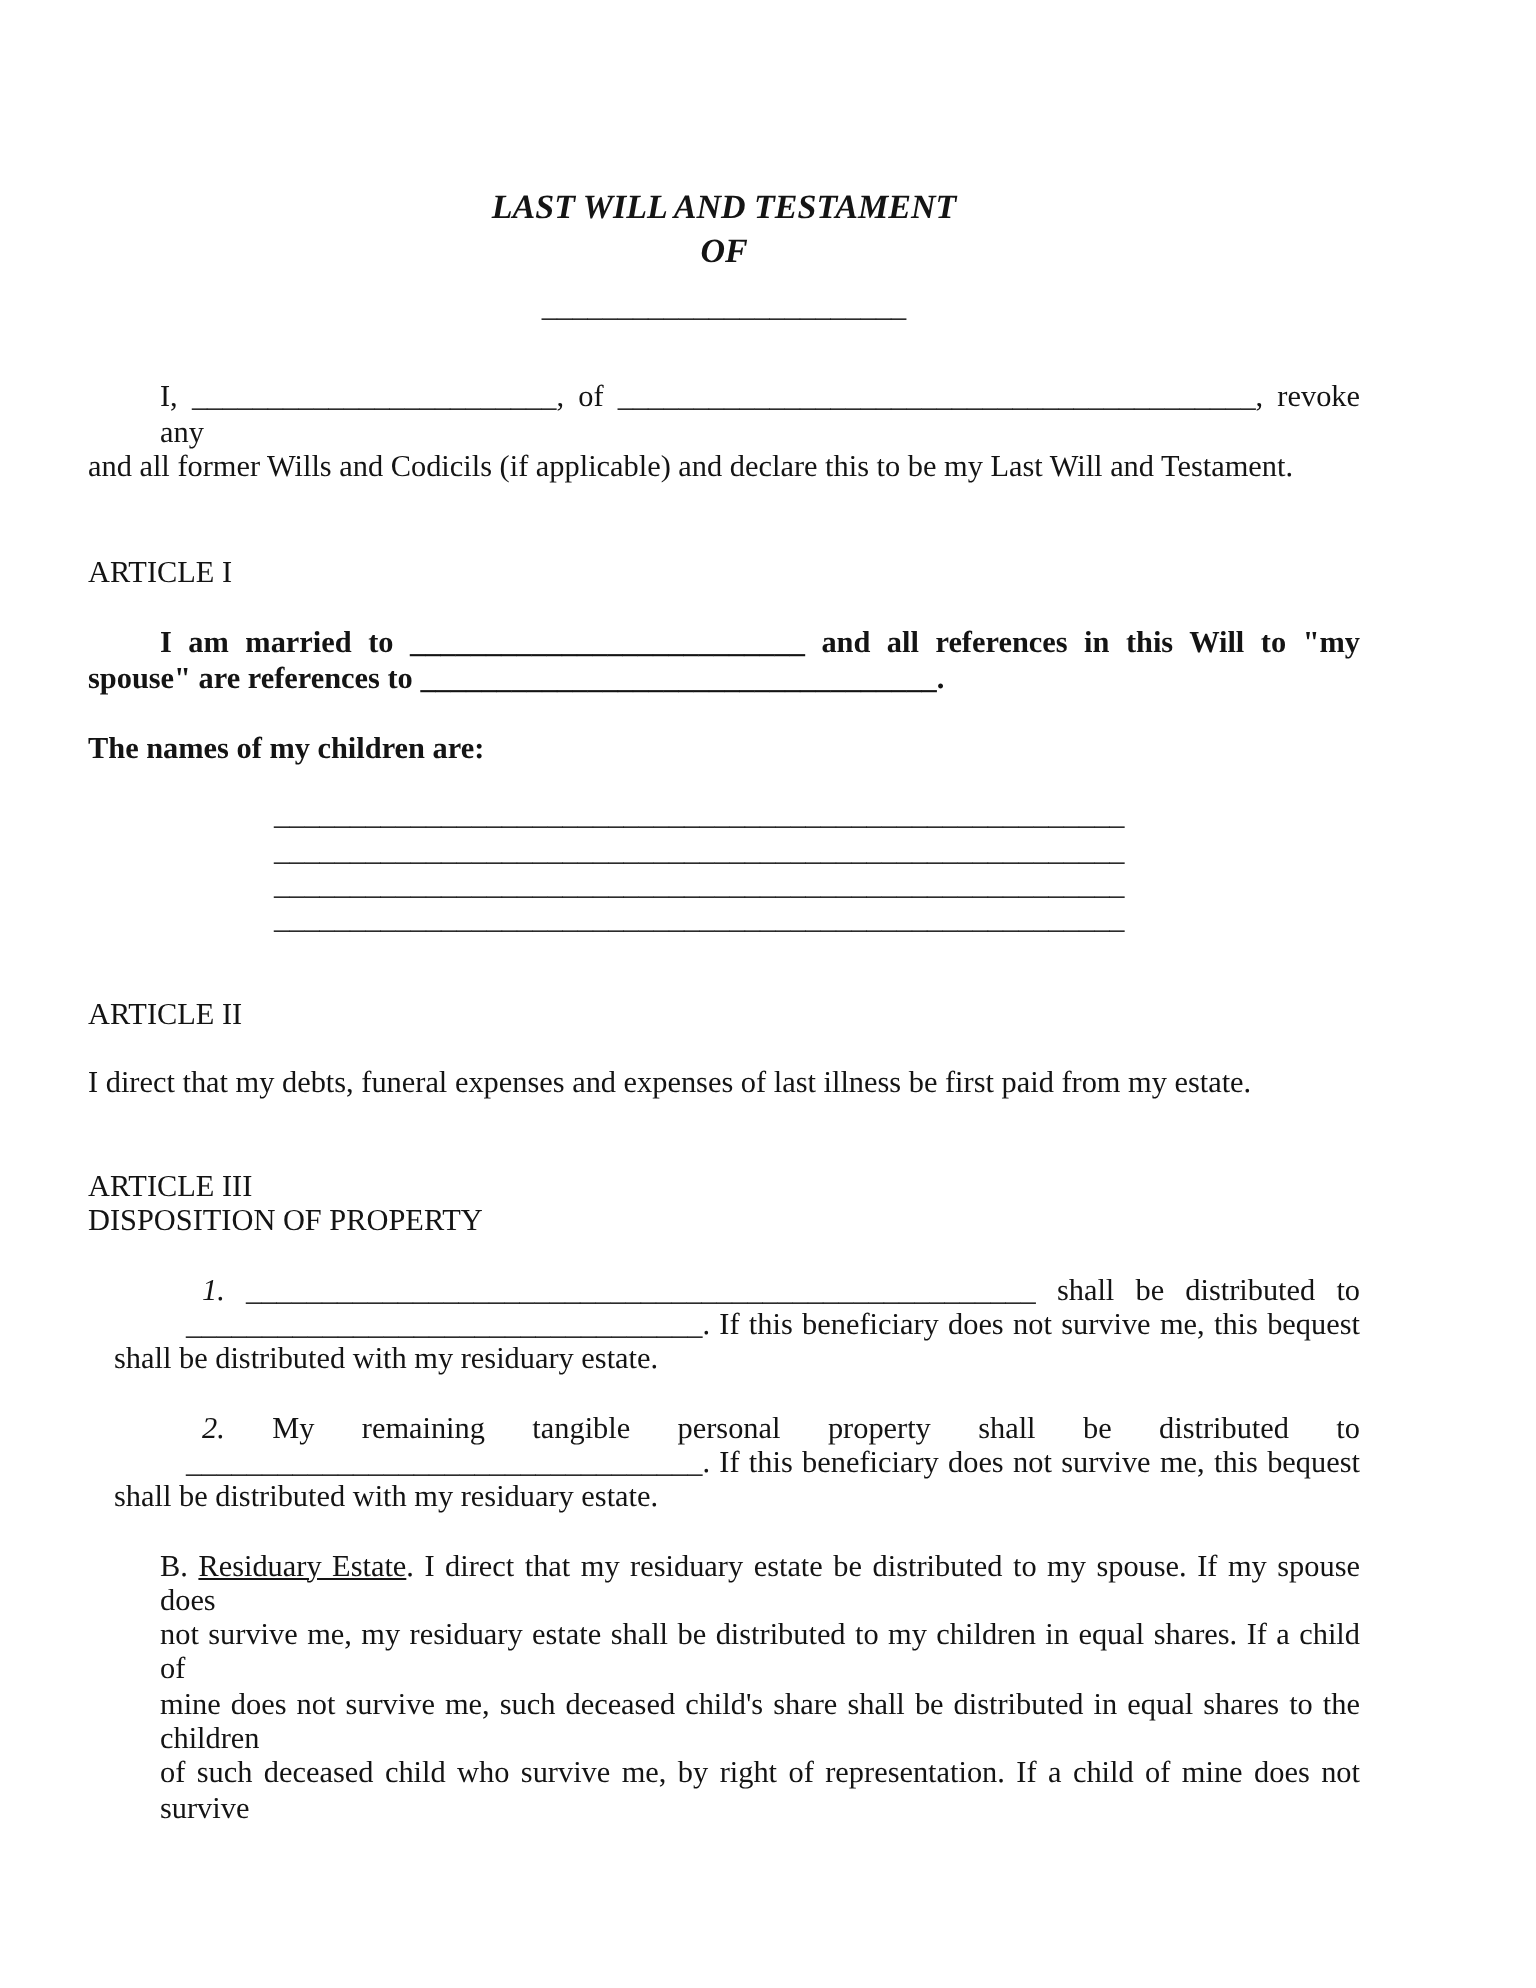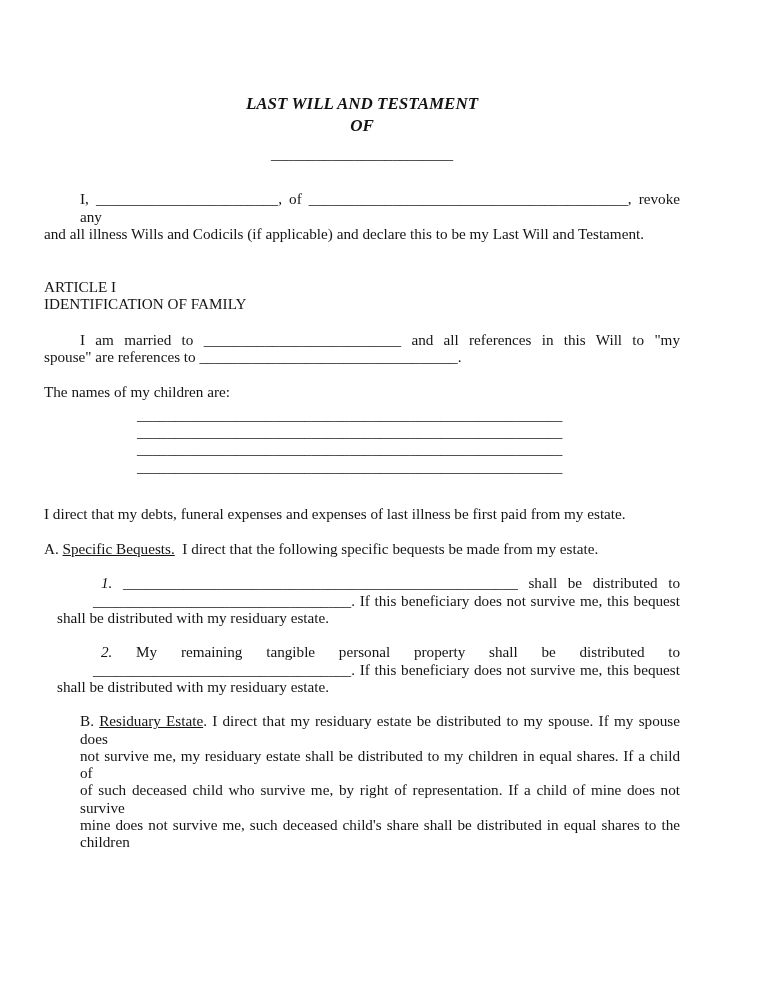--- a/index.html
+++ b/index.html
@@ -18,84 +18,87 @@
   .title-block { text-align:center; font-weight:bold; font-style:italic; font-size:17px; line-height:22px; }
   .center { text-align:center; }
   .line { white-space:normal; }
   .jl { text-align:justify; text-align-last:justify;margin-left:36px; }
   .heading { font-weight:normal; }
   .u { text-decoration:underline; }
   .num { font-style:italic; }
   .items { margin-left:13px; }
   .l1-indent { text-indent:8px; }
   .children-block { margin-left:93px; }
-  .mt2 { margin-top:5px; }
+  .mt2 { margin-top:16px; }
   .mt8 { margin-top:8px; }
   .mt17 { margin-top:17px; }
-  .mt18 { margin-top:18px; }
+  .mt18 { margin-top:18px;font-weight:bold; }
   .mt28 { margin-top:28px; }
   .mt30 { margin-top:30px; }
   .mt35 { margin-top:35px; }
   .mt36 { margin-top:36px; }
 </style>
 </head>
 <body>
 
 <div class="page">
 
   <div class="title-block">
     <div class="line">LAST WILL AND TESTAMENT</div>
     <div class="line">OF</div>
   </div>
 
   <div class="line center mt8"><span>________________________</span></div>
 
   <div class="mt28">
     <div class="line jl"><span>I,</span> <span>________________________</span><span>, of</span> <span>__________________________________________</span><span>, revoke any</span></div>
-    <div class="line">and all illness Wills and Codicils (if applicable) and declare this to be my Last Will and Testament.</div>
+    <div class="line">and all former Wills and Codicils (if applicable) and declare this to be my Last Will and Testament.</div>
   </div>
 
   <div class="heading mt36">
     <div class="line">ARTICLE I</div>
-    <div class="line">IDENTIFICATION OF FAMILY</div>
   </div>
 
   <div class="mt18">
     <div class="line jl"><span>I am married to</span> <span>__________________________</span> <span>and all references in this Will to "my</span></div>
     <div class="line"><span>spouse" are references to</span> <span>__________________________________</span><span>.</span></div>
   </div>
 
   <div class="line mt18">The names of my children are:</div>
 
   <div class="children-block mt2">
     <div class="line">________________________________________________________</div>
     <div class="line">________________________________________________________</div>
     <div class="line">________________________________________________________</div>
     <div class="line">________________________________________________________</div>
   </div>
 
   <div class="heading mt30">
+    <div class="line">ARTICLE II</div>
   </div>
   <div class="line mt17">I direct that my debts, funeral expenses and expenses of last illness be first paid from my estate.</div>
 
+  <div class="heading mt35">
+    <div class="line">ARTICLE III</div>
+    <div class="line">DISPOSITION OF PROPERTY</div>
+  </div>
 
-  <div class="line mt18"><span>A.&nbsp;</span><span class="u">Specific Bequests.</span><span>&nbsp; I direct that the following specific bequests be made from my estate.</span></div>
 
   <div class="items mt17">
     <div class="line jl l1-indent"><span class="num">1.</span> <span>____________________________________________________</span> <span>shall be distributed to</span></div>
     <div class="line jl"><span>__________________________________</span><span>. If this beneficiary does not survive me, this bequest</span></div>
     <div class="line">shall be distributed with my residuary estate.</div>
   </div>
 
   <div class="items mt17">
     <div class="line jl l1-indent"><span class="num">2.</span> <span>My remaining tangible personal property shall be distributed to</span></div>
     <div class="line jl"><span>__________________________________</span><span>. If this beneficiary does not survive me, this bequest</span></div>
     <div class="line">shall be distributed with my residuary estate.</div>
   </div>
 
   <div class="mt17">
     <div class="line jl"><span>B.</span> <span class="u">Residuary Estate</span><span>. I direct that my residuary estate be distributed to my spouse. If my spouse does</span></div>
     <div class="line jl">not survive me, my residuary estate shall be distributed to my children in equal shares. If a child of</div>
+    <div class="line jl">mine does not survive me, such deceased child's share shall be distributed in equal shares to the children</div>
     <div class="line jl">of such deceased child who survive me, by right of representation. If a child of mine does not survive</div>
-    <div class="line jl">mine does not survive me, such deceased child's share shall be distributed in equal shares to the children</div>
   </div>
 
 </div>
 
 </body></html>

